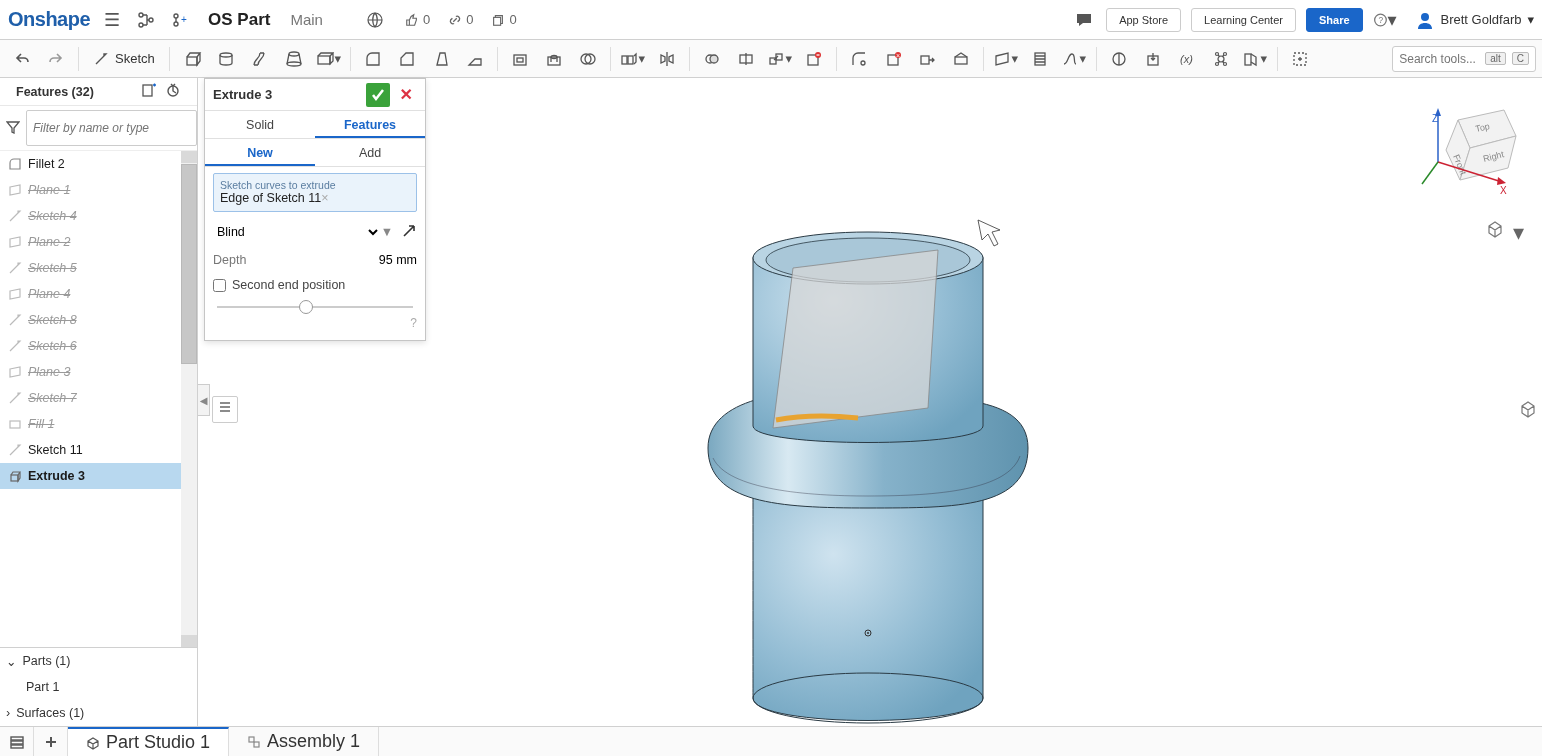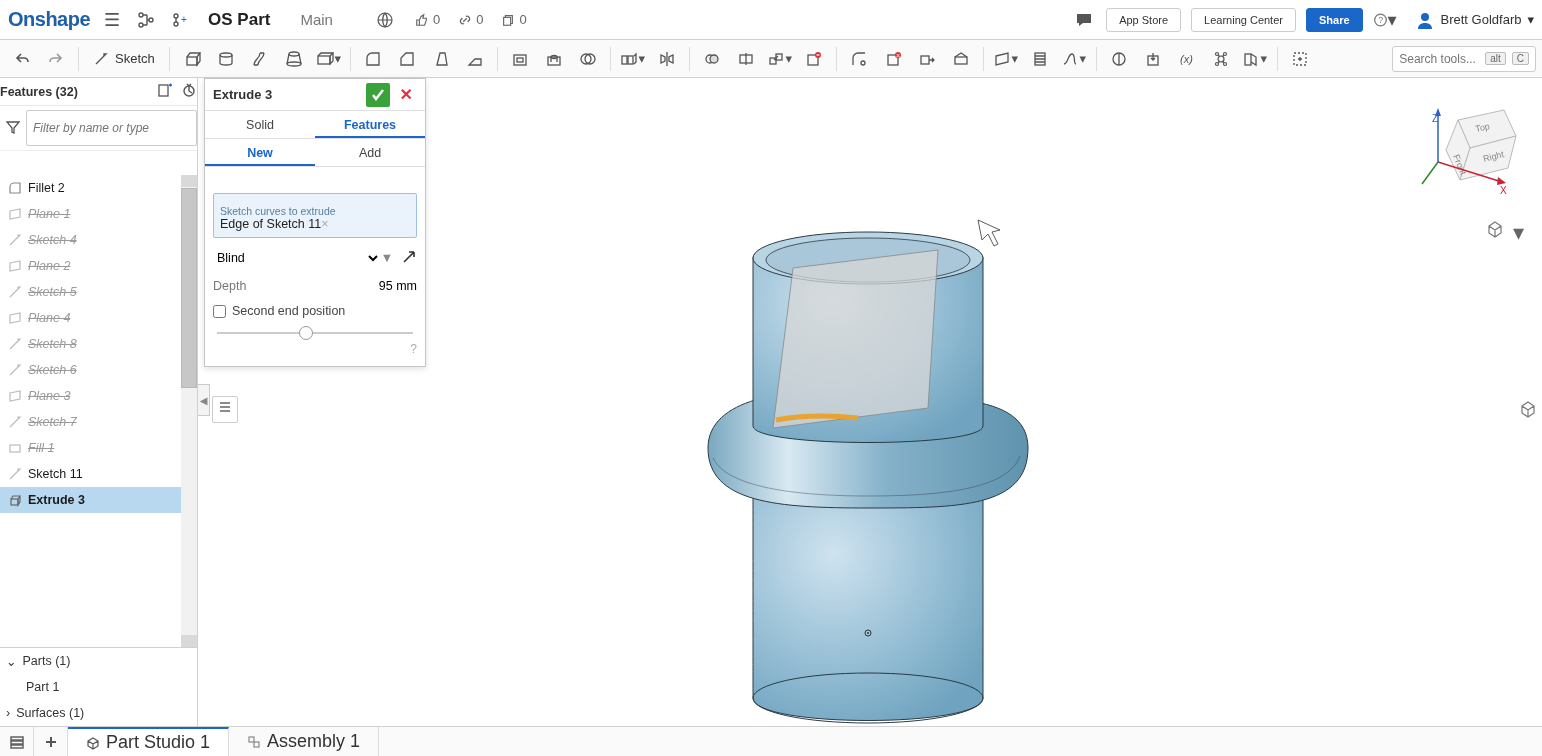--- a/index.html
+++ b/index.html
@@ -3,47 +3,47 @@
 <meta charset="utf-8">
 <style>
   * { box-sizing: border-box; margin: 0; padding: 0; font-family: "Segoe UI", Arial, sans-serif; }
   body { width: 1542px; height: 756px; background: #fff; overflow: hidden; position: relative; font-size: 13px; color: #333; }
 
   
   .menubar { height: 40px; border-bottom: 1px solid #d0d0d0; display: flex; align-items: center; padding: 0 8px; gap: 10px; }
   .logo { font-weight: 700; color: #1f5faa; font-size: 20px; letter-spacing: -0.5px; }
   .menubar .tool-icon { width: 24px; height: 24px; display: inline-flex; align-items: center; justify-content: center; color: #555; cursor: pointer; font-size: 18px; }
   .doc-title { font-weight: 700; font-size: 17px; color: #222; margin-left: 6px; }
-  .doc-sub { font-size: 15px; color: #777; margin-left: 20px; }
+  .doc-sub { font-size: 15px; color: #777; margin-left: 10px; }
   .spacer { flex: 1; }
   .menubar .count { display: inline-flex; align-items: center; gap: 4px; color: #666; margin-left: 8px; }
   .menubar .btn { background: #fff; border: 1px solid #ccc; padding: 5px 12px; border-radius: 3px; cursor: pointer; color: #333; font-size: 11px; }
   .menubar .btn.share { background: #1a66c9; color: #fff; border-color: #1a66c9; font-weight: 600; }
   .menubar .user { display: inline-flex; align-items: center; gap: 6px; margin-left: 8px; cursor: pointer; }
   .avatar-icon { width: 20px; height: 20px; color: #1a66c9; }
 
   
   .toolbar { height: 38px; border-bottom: 1px solid #d0d0d0; display: flex; align-items: center; padding: 0 6px; gap: 2px; background: #fafafa; }
   .toolbar .tbtn { width: 32px; height: 30px; display: inline-flex; align-items: center; justify-content: center; color: #555; cursor: pointer; border-radius: 2px; }
   .toolbar .sep { width: 1px; height: 24px; background: #ddd; margin: 0 4px; }
   .toolbar .sketch { display: inline-flex; align-items: center; gap: 6px; padding: 0 8px; cursor: pointer; color: #333; }
   .toolbar .sketch svg { stroke: #555; }
   .toolbar .search { margin-left: auto; border: 1px solid #ccc; background: #fff; border-radius: 3px; height: 26px; display: flex; align-items: center; padding: 0 6px; gap: 6px; }
   .toolbar .search input { border: none; outline: none; width: 80px; font-size: 12px; color: #666; }
   .kbd { border: 1px solid #bbb; border-radius: 2px; padding: 0 4px; font-size: 10px; color: #666; background: #f0f0f0; }
 
   
   .leftpanel { position: absolute; top: 78px; left: 0; bottom: 30px; width: 198px; border-right: 1px solid #d0d0d0; background: #fff; display: flex; flex-direction: column; }
-  .lp-header { height: 28px; display: flex; align-items: center; justify-content: space-between; padding: 0 0; border-bottom: 1px solid #e8e8e8; }
+  .lp-header { height: 28px; display: flex; align-items: center; justify-content: space-between; padding: 0 16px; border-bottom: 1px solid #e8e8e8; }
   .lp-header .title { font-size: 12.5px; color: #333; font-weight: 600; }
   .lp-header .ico { display: flex; gap: 8px; color: #666; }
   .lp-filter { display: flex; align-items: center; gap: 6px; padding: 4px 6px; border-bottom: 1px solid #eee; }
   .lp-filter input { flex: 1; border: 1px solid #ccc; border-radius: 2px; height: 24px; padding: 17px 6px; font-style: italic; font-size: 12px; color: #888; }
   .lp-filter .funnel { width: 22px; text-align: center; color: #555; cursor: pointer; }
-  .feature-tree { flex: 1; overflow-y: auto; position: relative; margin-top: 24px; }
+  .feature-tree { flex: 1; overflow-y: auto; position: relative; }
   .feature-item { height: 26px; display: flex; align-items: center; gap: 6px; padding-left: 8px; font-size: 12.5px; color: #1a1a1a; cursor: pointer; }
   .feature-item.suppressed { color: #9a9a9a; text-decoration: line-through; font-style: italic; }
   .feature-item.active { background: #b8d8ef; font-weight: 700; }
   .feature-item .fico { width: 14px; height: 14px; display: inline-block; }
   .tree-scrolltrack { position:absolute; right:0; top:0; bottom:0; width:16px; background:#f1f1f1; }
   .tree-scrollthumb-top { position:absolute; top:0; width:16px; height:12px; background:#d9d9d9; right:0;}
   .tree-scrollthumb { position:absolute; top:13px; width:16px; height:200px; background:#c7c7c7; right:0; border:1px solid #b8b8b8;}
   .tree-scrollthumb-bot { position:absolute; bottom:0; width:16px; height:12px; background:#d9d9d9; right:0;}
   .lp-parts { border-top: 1px solid #d0d0d0; }
   .lp-parts .group { height: 26px; display:flex; align-items:center; gap:6px; padding-left:6px; font-size:12.5px; cursor:pointer; }
@@ -52,21 +52,21 @@
   
   .feat-dialog { position: absolute; top: 78px; left: 204px; width: 222px; background: #fff; border: 1px solid #c5c5c5; box-shadow: 0 2px 6px rgba(0,0,0,.12); }
   .feat-head { height: 32px; display:flex; align-items:center; padding: 0 8px; gap:6px; border-bottom:1px solid #e0e0e0; }
   .feat-head .name { flex:1; font-weight:600; font-size:13px; }
   .feat-head .ok { width:24px; height:24px; background:#3aa23a; display:inline-flex; align-items:center; justify-content:center; color:#fff; border-radius:2px; cursor:pointer; }
   .feat-head .cancel { color:#d34; font-weight:700; cursor:pointer; font-size:16px; padding:0 4px;}
   .feat-tabs { display:flex; border-bottom:1px solid #e0e0e0; height:28px; }
   .feat-tab { flex:1; text-align:center; line-height:28px; font-size:12.5px; cursor:pointer; color:#444; }
   .feat-tab.active { color:#1a66c9; font-weight:600; border-bottom:2px solid #1a66c9; }
   .feat-body { padding: 6px 8px 10px; }
-  .selbox { border:1px solid #9cc1e8; background:#eaf3fb; border-radius:2px; padding:11px 6px 6px; margin-bottom:6px;margin-top:20px; }
+  .selbox { border:1px solid #9cc1e8; background:#eaf3fb; border-radius:2px; padding:5px 6px 6px; margin-bottom:6px; }
   .selbox .lbl { font-size:10.5px; color:#5a7da0; }
   .selbox .val { font-size:12.5px; color:#222; display:flex; justify-content:flex-start; align-items:center;}
   .selbox .x { color:#aaa; cursor:pointer; }
   .row { display:flex; align-items:center; justify-content:space-between; height:28px; font-size:12.5px; }
   .row select { border:none; background:transparent; font-size:12.5px; flex:1; }
   .row .dir-icon { color:#555; cursor:pointer; }
   .row input[type=text] { border:none; text-align:right; width:80px; font-size:12.5px; }
   .chkrow { display:flex; align-items:center; gap:6px; font-size:12.5px; color:#444; margin:4px 0 8px;}
   .slider { position:relative; height:14px; }
   .slider .track { position:absolute; left:4px; right:4px; top:6px; height:2px; background:#ccc; }

